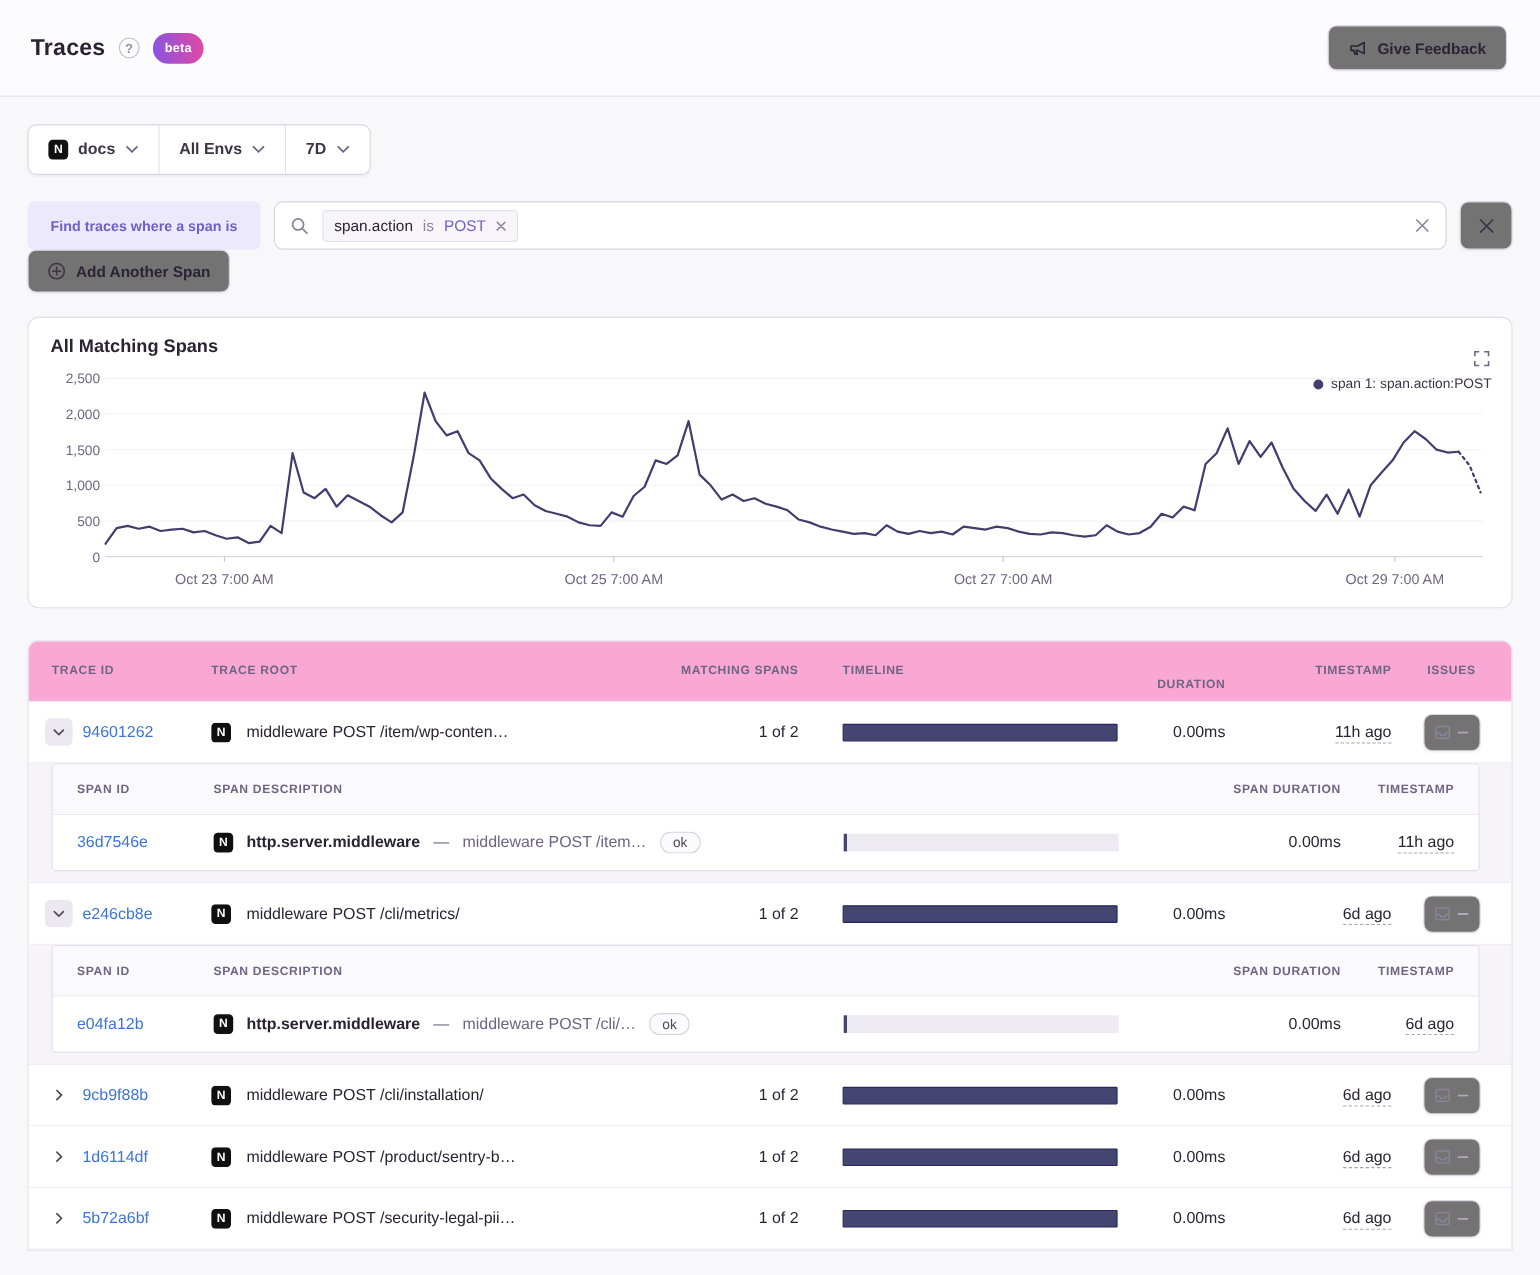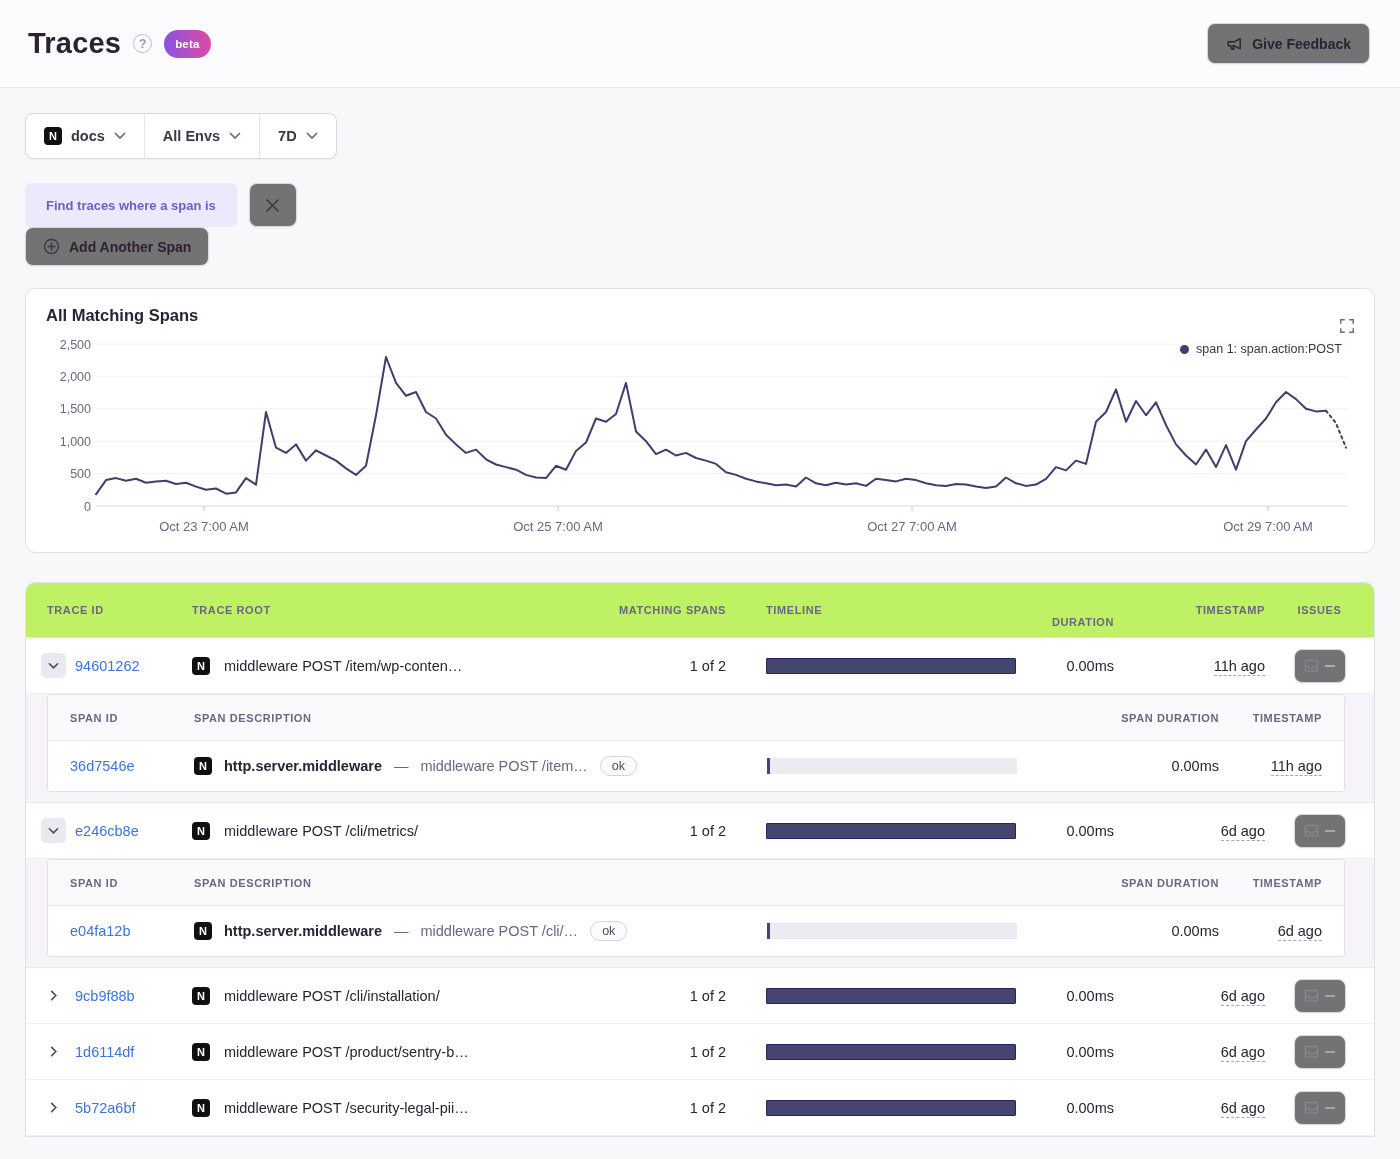--- a/index.html
+++ b/index.html
@@ -12,21 +12,21 @@
   :root{
     --navy:#454571; --navy-border:#26265c; --link:#3c74db; --purple:#6d5fc7;
     --muted:#6f6483; --border:#e4dee9; --line:#413d6d;
   }
   
   .page-header{
     height:88px; background:#fcfbfd; border-bottom:1px solid #e7e1ec;
     display:flex; align-items:center; justify-content:space-between; padding:0 30px 0 28px;
   }
   .title-group{ display:flex; align-items:center; gap:12px; }
-  .page-title{ font-size:29px; font-weight:700; color:#2b2233; letter-spacing:.2px;}
+  .page-title{ font-size:21px; font-weight:700; color:#2b2233; letter-spacing:.2px;}
   .help-badge{
     width:19px;height:19px;border:1.5px solid #c3bccd;border-radius:50%at;border-radius:50%;
     color:#9a92a6;font-size:12px;font-weight:700;display:flex;align-items:center;justify-content:center;cursor:pointer;
   }
   .beta-pill{
     background:linear-gradient(90deg,#8a53e0,#df4aa4);
     color:#fff;font-size:11.5px;font-weight:700;padding:8px 11px;border-radius:20px;letter-spacing:.2px;
   }
   .btn{
     display:inline-flex;align-items:center;gap:9px;background:#737373;border:1px solid #dcd6e2;
@@ -75,36 +75,36 @@
   .add-span-btn{ height:39px;padding:0 17px;color:#2b2233; }
   .add-span-btn .chev{ color:#3e3446; }
   
   .panel{
     background:#fff;border:1px solid var(--border);border-radius:10px;
   }
   .chart-panel{ margin-top:22px;padding:17px 20px 6px;position:relative;height:265px; }
   .chart-title{ font-size:16.5px;font-weight:700;color:#2b2233; }
   .expand-btn{ position:absolute;top:29px;right:19px;color:#6f6483;cursor:pointer;display:flex; }
   .legend{
-    position:absolute;top:53px;right:32px;display:flex;align-items:center;gap:7px;
+    position:absolute;top:53px;right:18px;display:flex;align-items:center;gap:7px;
     font-size:12.5px;color:#3e3446;cursor:pointer;
   }
   .legend-dot{ width:9px;height:9px;border-radius:50%;background:var(--line); }
   .chart-svg{ display:block;margin-top:9px; }
   .gridline{ stroke:#f3f0f6;stroke-width:1; }
   .axisline{ stroke:#dcd6e2;stroke-width:1; }
   .ticklabel{ fill:#6f6483;font-size:12.5px;font-family:"Liberation Sans",sans-serif; }
   .xticklabel{ fill:#6f6483;font-size:13px;font-family:"Liberation Sans",sans-serif; }
   .tickmark{ stroke:#c9c2d1;stroke-width:1; }
   .chart-line{ fill:none;stroke:var(--line);stroke-width:2;stroke-linejoin:round;stroke-linecap:round; }
   .chart-line.dashed{ stroke-dasharray:2.5 3.5; }
   
   .table-panel{ margin-top:29px;border-radius:10px 10px 0 0;overflow:hidden; }
   .t-grid{ display:grid;grid-template-columns:166px 394px 140px 290px 98px 151px 1fr;align-items:center; }
-  .t-header{ height:55px;background:#bef264;border-bottom:1px solid #e7e1ec; }
+  .t-header{ height:55px;background:#f9a8d4;border-bottom:1px solid #e7e1ec; }
   .hcell{ font-size:11px;font-weight:700;letter-spacing:.6px;color:#6f6483;text-transform:uppercase; }
   .h-id{ padding-left:21px; } .h-matching{ text-align:right; } .h-timeline{ padding-left:40px; }
   .h-duration{ text-align:right;margin-top:24px; } .h-ts{ text-align:right; } .h-issues{ text-align:center; }
   .trace-row{ height:56px;background:#fff;border-bottom:1px solid #f0ecf3;font-size:14.5px; }
   .c-id{ display:flex;align-items:center;gap:9px;padding-left:15px; }
   .chev-btn{
     width:25px;height:25px;border-radius:5px;display:flex;align-items:center;justify-content:center;
     color:#4f4a57;cursor:pointer;background:transparent;border:none;flex:0 0 auto;
   }
   .chev-btn.open{ background:#ece8f1; }
@@ -187,20 +187,43 @@
         <svg width="12" height="8" viewBox="0 0 12 8">
             <polyline points="1.5,1.5 6,6 10.5,1.5" fill="none" stroke="currentColor" stroke-width="1.7" stroke-linecap="round"></polyline>
           </svg>
       </span>
     </div>
   </div>
 
   
   <div class="search-row">
     <div class="where-pill">Find traces where a span is</div>
+    <div class="search-box">
+      <span class="chev">
+        <svg width="17" height="17" viewBox="0 0 17 17">
+            <circle cx="7" cy="7" r="5" fill="none" stroke="#8d829b" stroke-width="1.6"></circle>
+            <line x1="10.8" y1="10.8" x2="15" y2="15" stroke="#8d829b" stroke-width="1.6" stroke-linecap="round"></line>
+          </svg>
+      </span>
+      <span class="token">
+        <span class="t-key">span.action</span>
+        <span class="t-op">is</span>
+        <span class="t-val">POST</span>
+        <span class="x-icon">
+          <svg width="9" height="9" viewBox="0 0 9 9">
+              <path d="M1 1l7 7M8 1L1 8" stroke="currentColor" stroke-width="1.4" stroke-linecap="round"></path>
+            </svg>
+        </span>
+      </span>
+      <span class="x-icon clear-x">
+        <svg width="14" height="14" viewBox="0 0 14 14">
+            <path d="M2 2l10 10M12 2L2 12" stroke="currentColor" stroke-width="1.5" stroke-linecap="round"></path>
+          </svg>
+      </span>
+    </div>
     <button class="btn close-square">
       <span class="chev">
         <svg width="15" height="15" viewBox="0 0 15 15">
             <path d="M2 2l11 11M13 2L2 13" stroke="#3e3446" stroke-width="1.6" stroke-linecap="round"></path>
           </svg>
       </span>
     </button>
   </div>
 
   <button class="btn add-span-btn">

